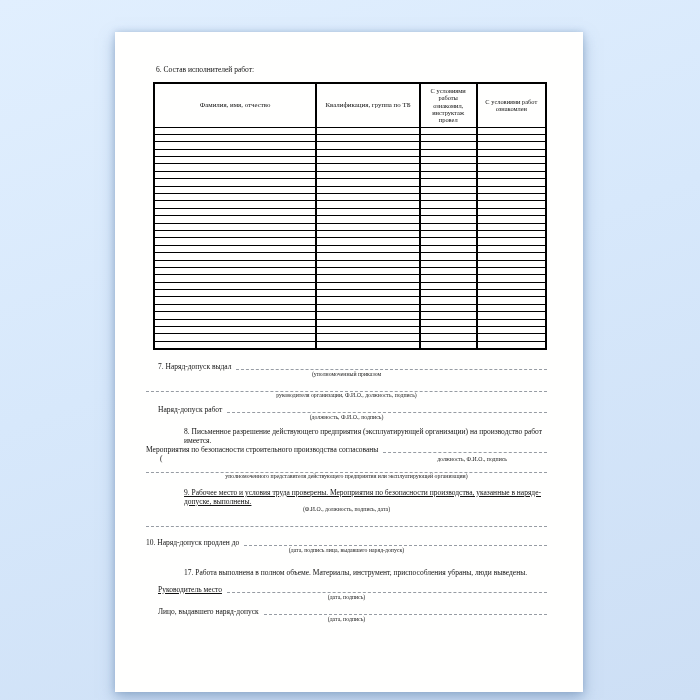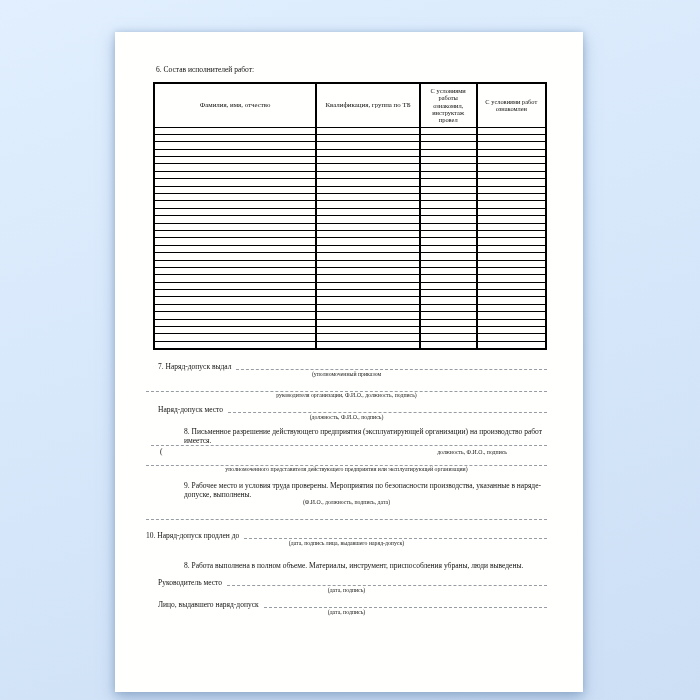--- a/index.html
+++ b/index.html
@@ -34,21 +34,21 @@
     font-size:6.9px; line-height:7.6px;
   }
   table.exec th.small { font-size:6.4px; line-height:7.2px; }
 
   .fld { display:flex; align-items:flex-end; }
   .fld .lbl { white-space:nowrap; }
   .fld .fill { flex:1; border-bottom:1px dashed #979ca3; margin-left:5px; margin-bottom:1px; }
   .dline { border-bottom:1px dashed #979ca3; height:9px; }
   .cap { text-align:center; font-size:5.8px; line-height:7px; color:#222; }
   .ind { padding-left:12px; }
-  .mt4 { margin-top:4px; } .mt6 { margin-top:6px; } .mt8 { margin-top:8px; }
+  .mt4 { margin-top:4px; } .mt6 { margin-top:6px; } .mt8 { margin-top:8px;text-decoration:underline; }
   .mt11 { margin-top:11px;text-align:right; } .mt12 { margin-top:12px; } .mt14 { margin-top:14px; }
   .paren-row { position:relative; height:9px; font-size:7.5px; }
   .paren-row .paren { position:absolute; left:14px; top:0; }
   .paren-row .cap-right { position:absolute; right:40px; top:1px; font-size:5.8px; color:#222; }
   p { margin:0;padding-left:38px; }
 </style>
 </head>
 <body>
 
 <div class="page">
@@ -256,47 +256,48 @@
     </table>
 
     <div class="fld ind mt12">
       <span class="lbl">7. Наряд-допуск выдал</span>
       <span class="fill"></span>
     </div>
     <div class="cap">(уполномоченный приказом</div>
     <div class="dline mt4"></div>
     <div class="cap">руководителя организации, Ф.И.О., должность, подпись)</div>
     <div class="fld ind mt6">
-      <span class="lbl">Наряд-допуск место</span>
+      <span class="lbl">Наряд-допуск работ</span>
       <span class="fill"></span>
     </div>
     <div class="cap">(должность, Ф.И.О., подпись)</div>
 
     <p class="mt6">8. Письменное разрешение действующего предприятия (эксплуатирующей организации) на производство работ имеется.</p>
     <div class="fld">
+      <span class="lbl">Мероприятия по безопасности строительного производства согласованы</span>
       <span class="fill"></span>
     </div>
     <div class="paren-row">
       <span class="paren">(</span>
       <span class="cap-right">должность, Ф.И.О., подпись</span>
     </div>
     <div class="dline"></div>
     <div class="cap">уполномоченного представителя действующего предприятия или эксплуатирующей организации)</div>
 
     <p class="mt8">9. Рабочее место и условия труда проверены. Мероприятия по безопасности производства, указанные в наряде-допуске, выполнены.</p>
     <div class="cap">(Ф.И.О., должность, подпись, дата)</div>
     <div class="dline mt4"></div>
 
     <div class="fld mt11">
       <span class="lbl">10. Наряд-допуск продлен до</span>
       <span class="fill"></span>
     </div>
     <div class="cap">(дата, подпись лица, выдавшего наряд-допуск)</div>
 
-    <p class="mt14">8. Работа выполнена в полном объеме. Материалы, инструмент, приспособления убраны, люди выведены.</p>
+    <p class="mt14">17. Работа выполнена в полном объеме. Материалы, инструмент, приспособления убраны, люди выведены.</p>
     <div class="fld ind mt8">
       <span class="lbl">Руководитель место</span>
       <span class="fill"></span>
     </div>
     <div class="cap">(дата, подпись)</div>
     <div class="fld ind mt6">
       <span class="lbl">Лицо, выдавшего наряд-допуск</span>
       <span class="fill"></span>
     </div>
     <div class="cap">(дата, подпись)</div>

